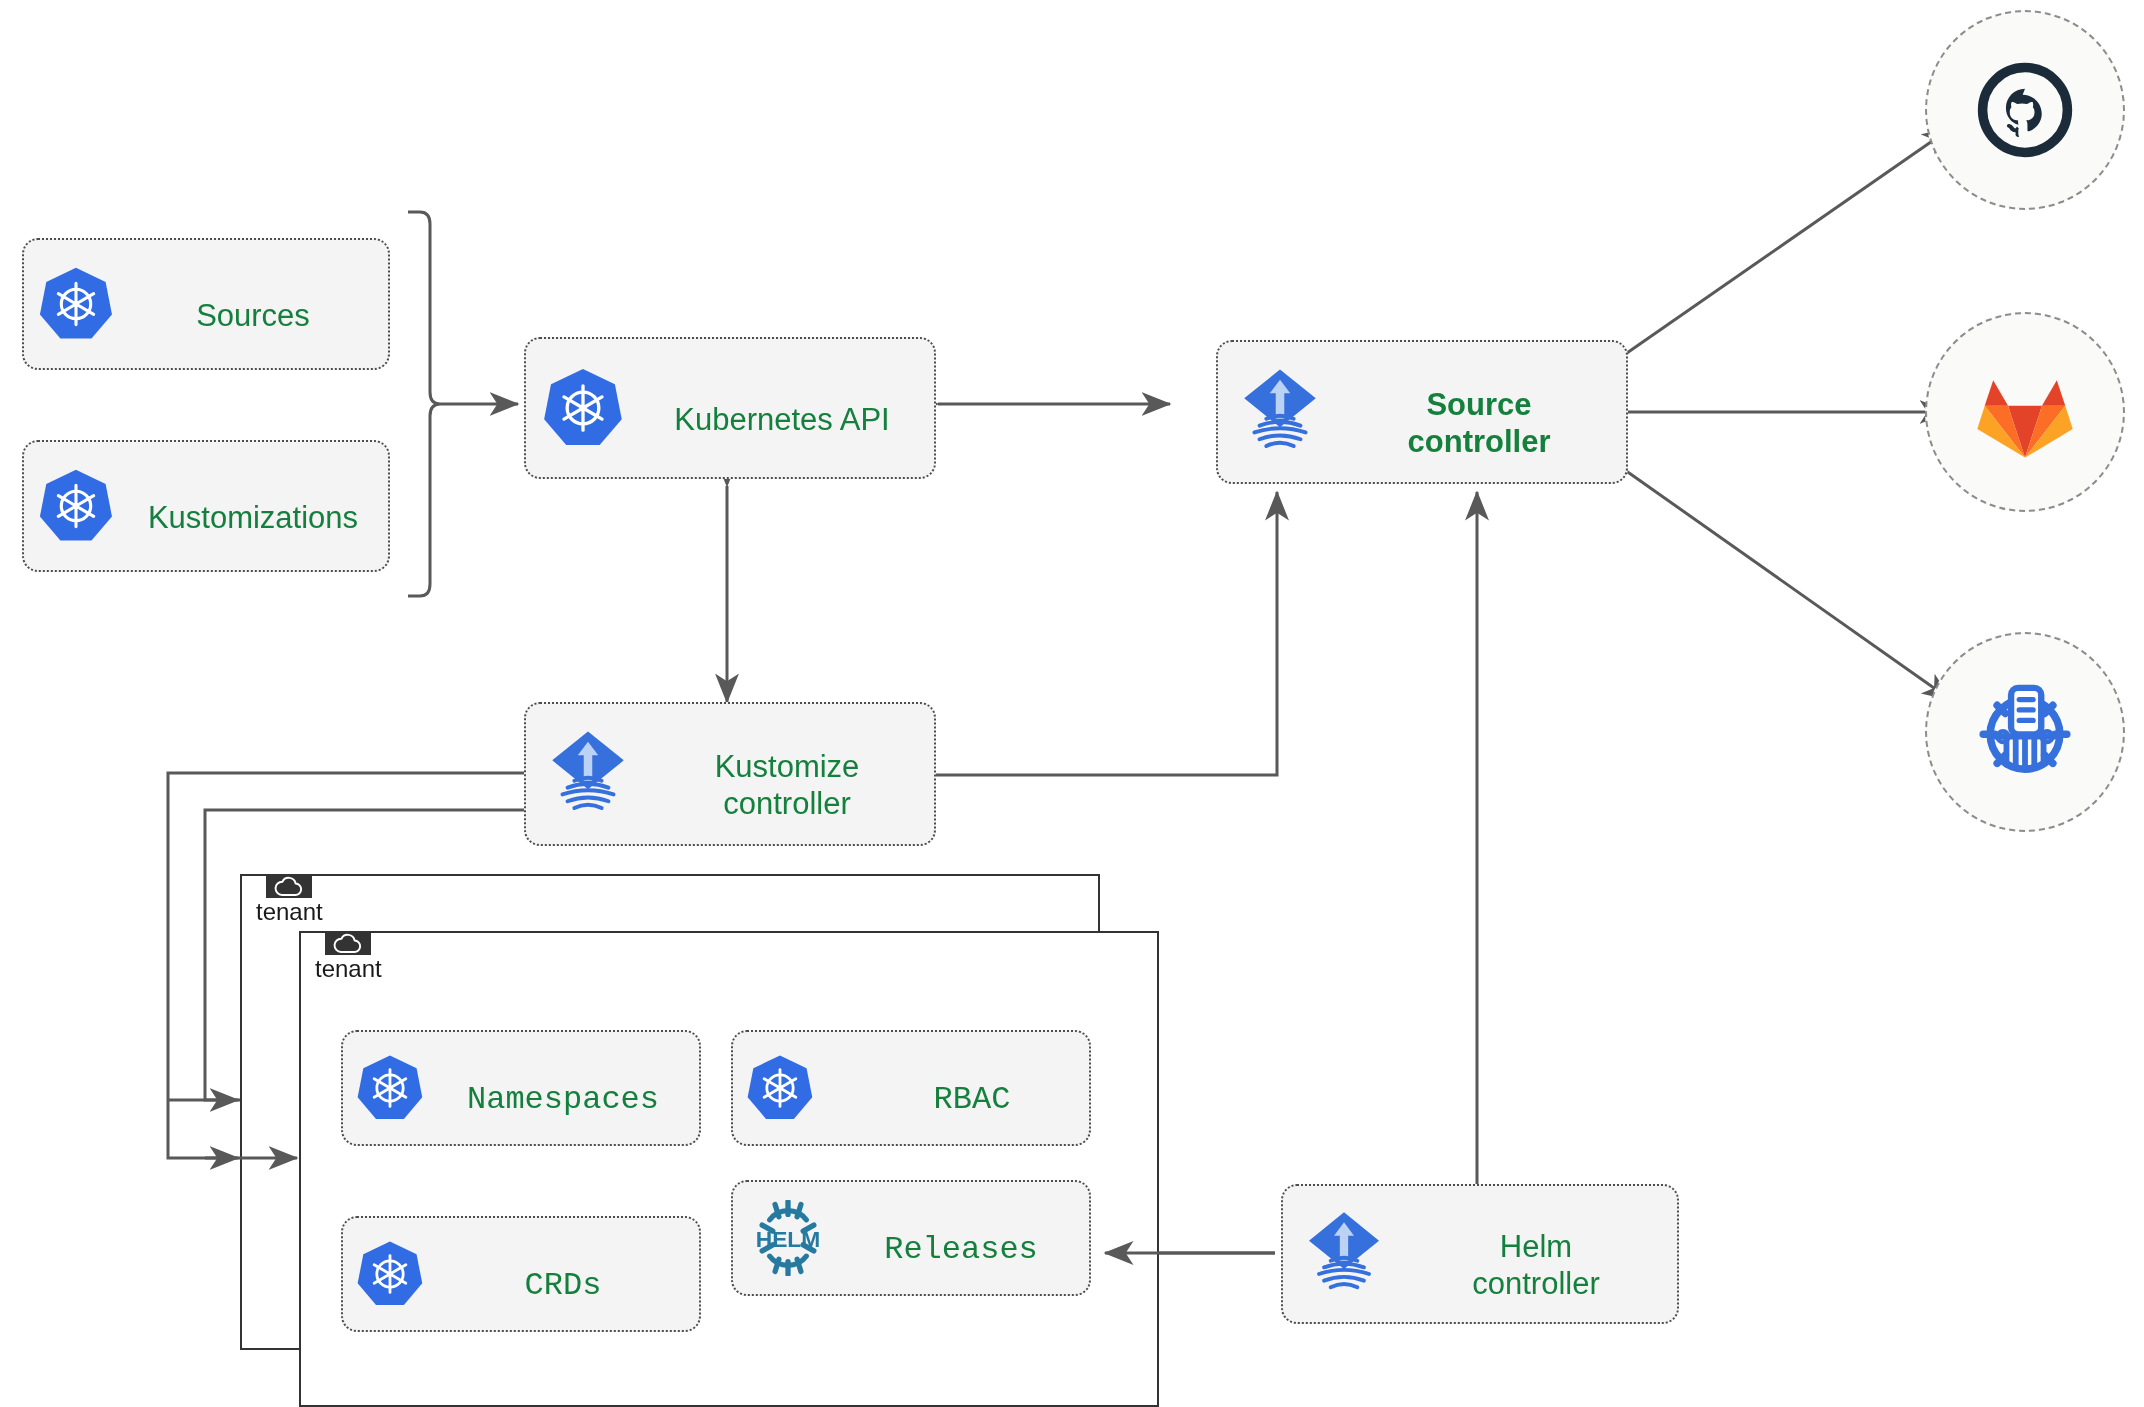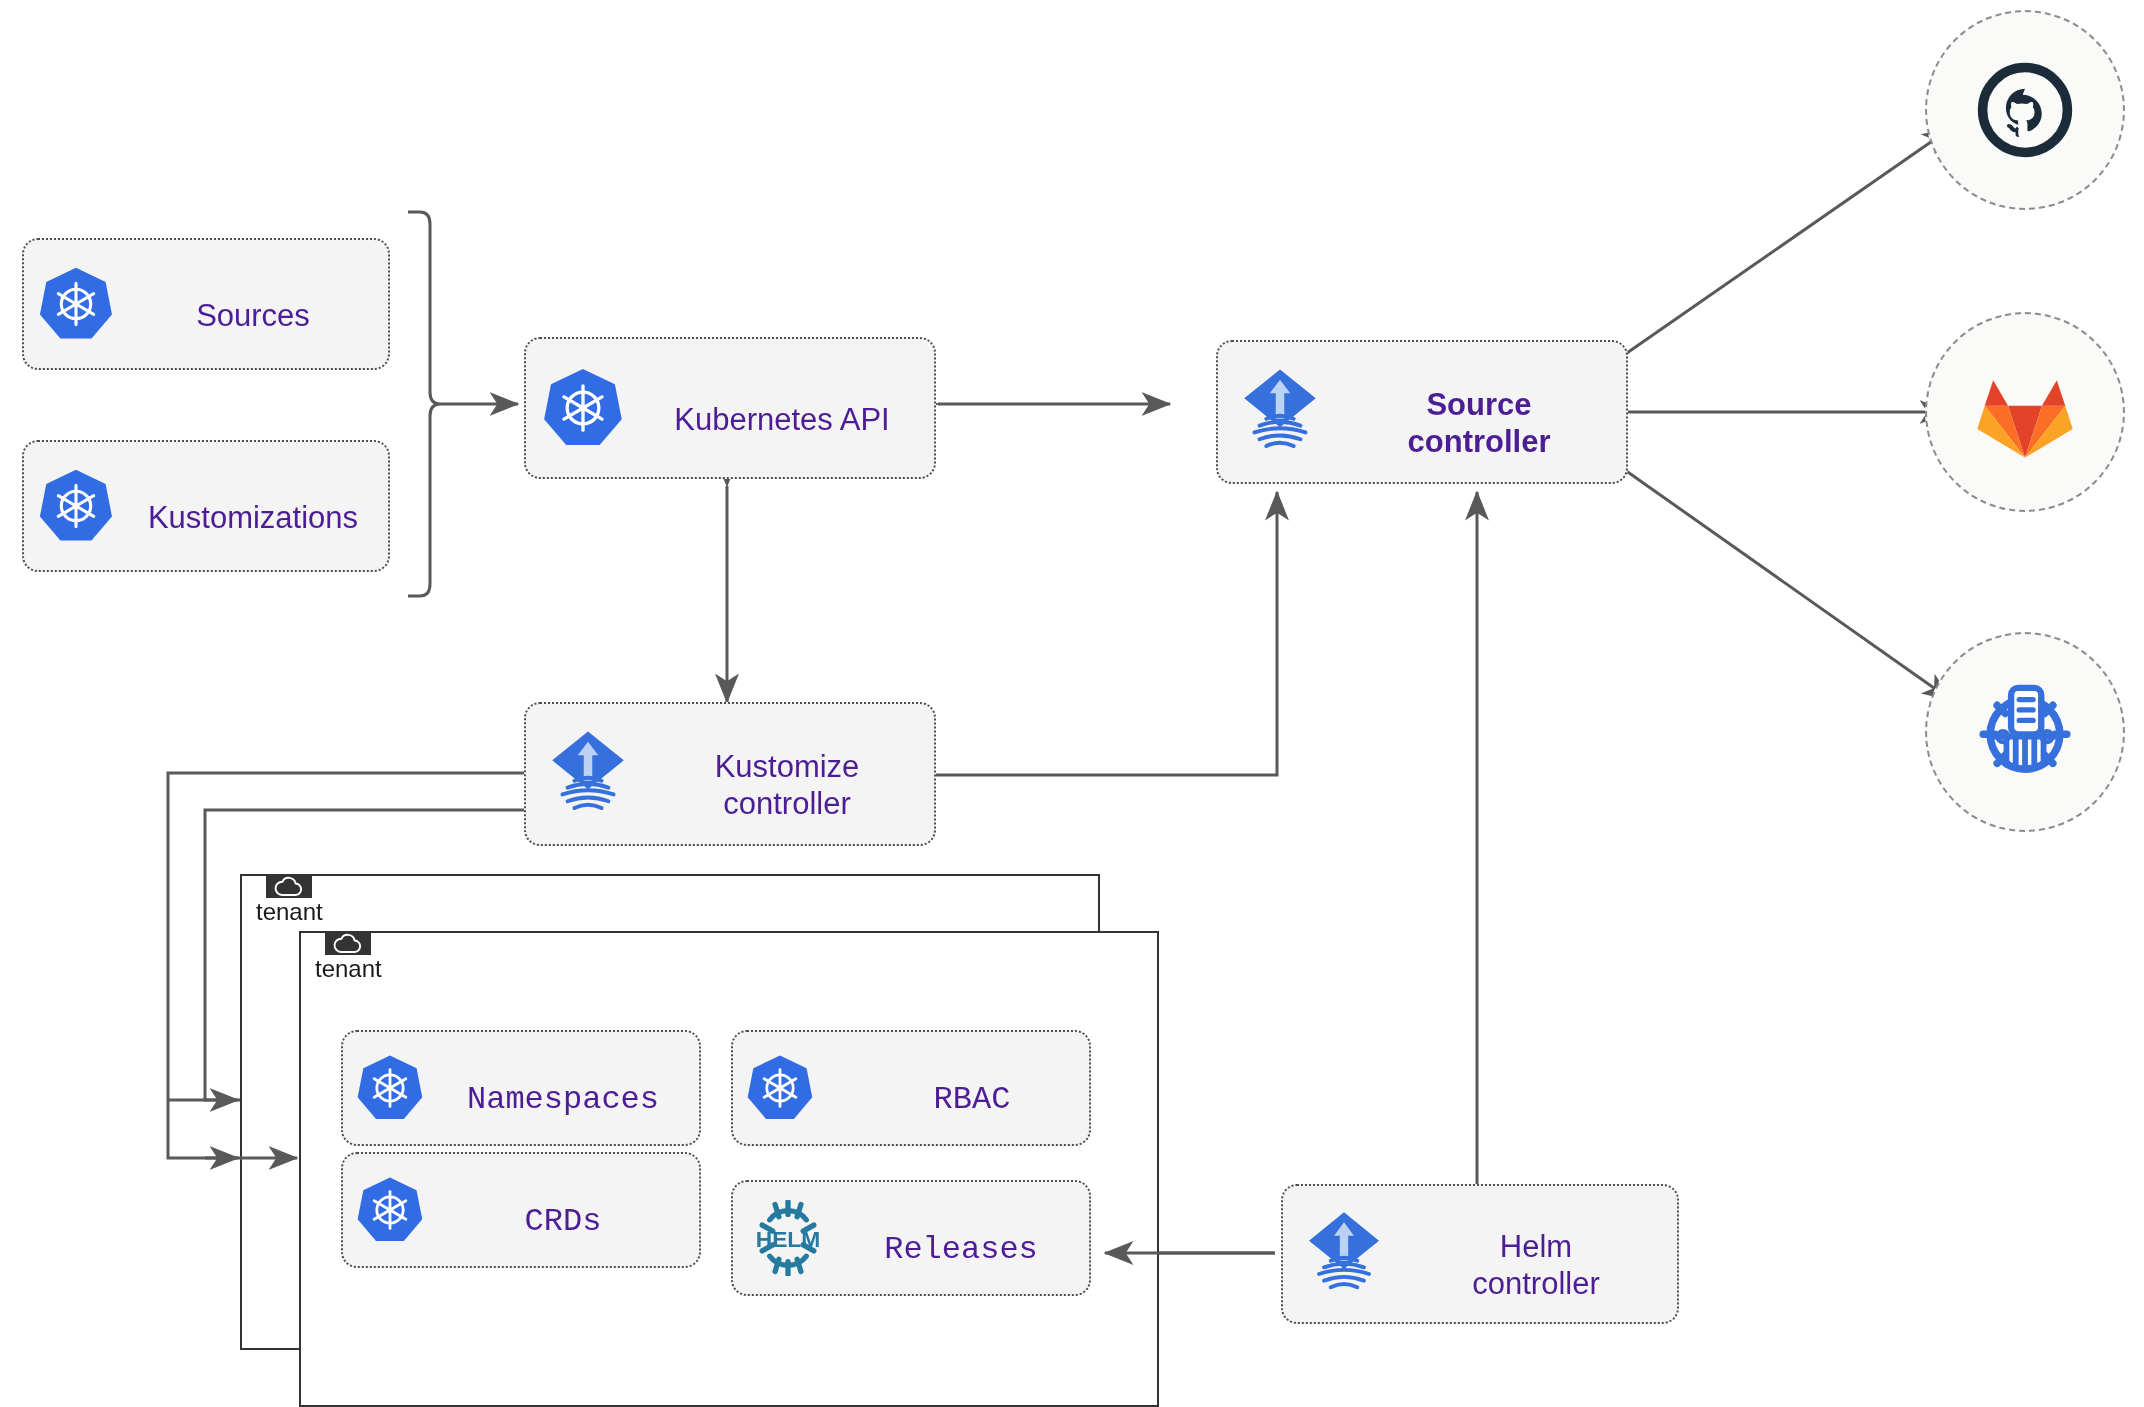--- a/index.html
+++ b/index.html
@@ -30,21 +30,21 @@
   }
   .node .ico {
     flex: 0 0 auto;
     display: flex;
     align-items: center;
     justify-content: center;
   }
   .node .lbl {
     flex: 1 1 auto;
     text-align: center;
-    color: #4c1d95;
+    color: #15803d;
     font-size: 31px;
     line-height: 1.18;
     white-space: pre-line;
     padding-right: 10px;
     margin-top: 24px;
   }
   .node.small .lbl { font-size: 32px; font-family: Liberation Mono, monospace; }
 
   
   .circ {
@@ -365,21 +365,21 @@
           <line x1="50" y1="53" x2="74" y2="67"></line>
           <line x1="50" y1="53" x2="50" y2="81"></line>
           <line x1="50" y1="53" x2="26" y2="67"></line>
           <line x1="50" y1="53" x2="26" y2="39"></line>
         </g>
       </svg>
     </span>
     <span class="lbl">RBAC</span>
   </div>
 
-  <div class="node small" style="left:341px; top:1152px; width:360px; height:116px;">
+  <div class="node small" style="left:341px; top:1216px; width:360px; height:116px;">
     <span class="ico" style="width:94px;">
       <svg width="66" height="70" viewBox="0 0 100 106">
         <path d="M50 3 L92 23 L101 69 L72 103 L28 103 L-1 69 L8 23 Z" fill="#326CE5" transform="scale(0.96) translate(2,1)"></path>
         <g fill="none" stroke="#ffffff" stroke-width="4.2" stroke-linecap="round">
           <circle cx="50" cy="53" r="20"></circle>
           <circle cx="50" cy="53" r="4.2" fill="#ffffff" stroke="none"></circle>
           <line x1="50" y1="53" x2="50" y2="25"></line>
           <line x1="50" y1="53" x2="74" y2="39"></line>
           <line x1="50" y1="53" x2="74" y2="67"></line>
           <line x1="50" y1="53" x2="50" y2="81"></line>

